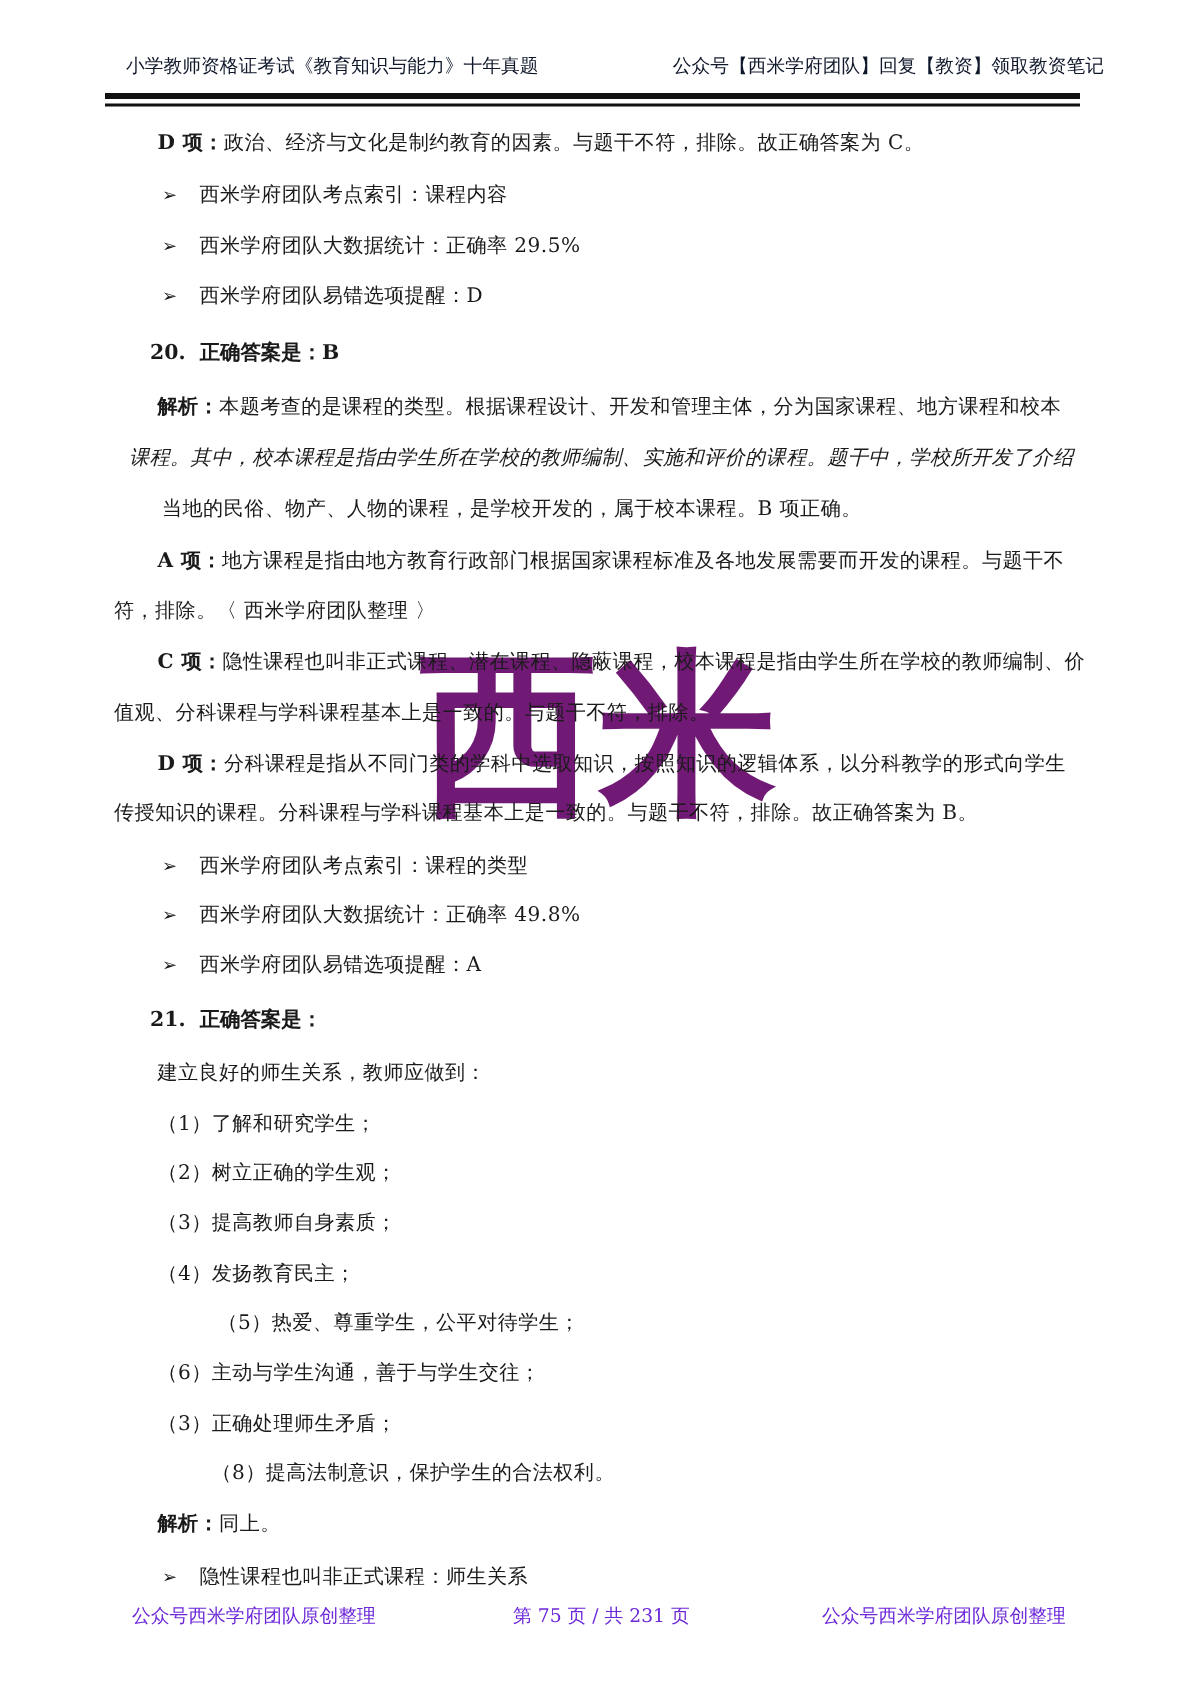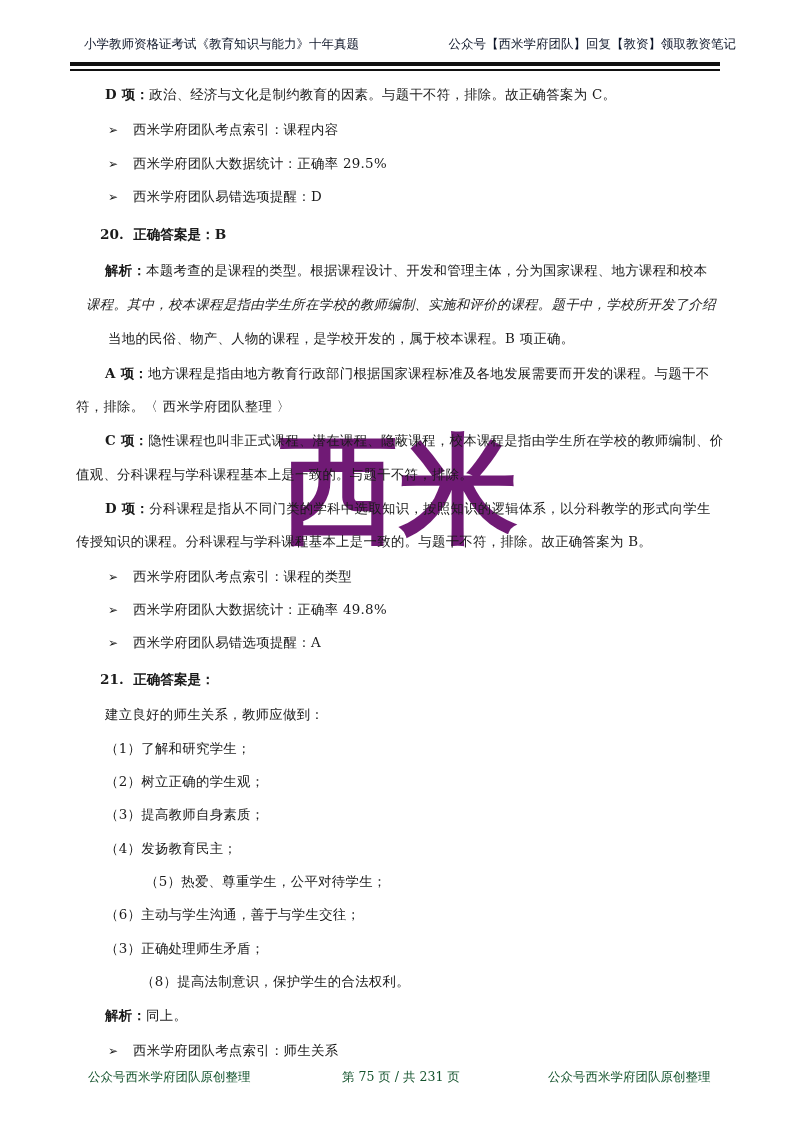--- a/index.html
+++ b/index.html
@@ -11,21 +11,21 @@
   .rule-thick { position:absolute; left:70px; top:62px; width:650px; height:4px; background:#111; }
   .rule-thin { position:absolute; left:70px; top:69px; width:650px; height:1.5px; background:#111; }
   .watermark { position:absolute; left:280px; top:425px; width:250px; height:270px; color:#701a75;
                font-family:"DejaVu Sans", sans-serif; font-size:118px; line-height:128px;
                font-weight:bold; letter-spacing:2px; z-index:0; user-select:none; }
   .watermark div { width:250px; }
   .line { position:absolute; font-size:13.4px; white-space:nowrap; z-index:1; letter-spacing:0.3px; }
   .b { font-weight:bold; }
   .bullet { position:absolute; font-size:12px; z-index:1; }
   .q { position:absolute; font-size:13.6px; font-weight:bold; z-index:1;margin-left:24px; }
-  .footer { position:absolute; top:1069px; font-size:12.5px; color:#14532d; }
+  .footer { position:absolute; top:1069px; font-size:12.5px; color:#6d28d9; }
 </style>
 </head>
 <body>
 
 <div class="header">
   <span class="left">小学教师资格证考试《教育知识与能力》十年真题</span>
   <span class="right">公众号【西米学府团队】回复【教资】领取教资笔记</span>
 </div>
 <div class="rule-thick"></div>
 <div class="rule-thin"></div>
@@ -85,17 +85,17 @@
 <div class="line" style="left:105px;top:840px;">（4）发扬教育民主；</div>
 <div class="line" style="left:105px;top:873px;margin-left:40px;">（5）热爱、尊重学生，公平对待学生；</div>
 <div class="line" style="left:105px;top:906px;">（6）主动与学生沟通，善于与学生交往；</div>
 <div class="line" style="left:105px;top:940px;">（3）正确处理师生矛盾；</div>
 <div class="line" style="left:105px;top:973px;margin-left:36px;">（8）提高法制意识，保护学生的合法权利。</div>
 
 <div class="line" style="left:105px;top:1007px;">
   <span class="b">解析：</span><span>同上。</span>
 </div>
 <span class="bullet" style="left:108px;top:1044px;">➢</span>
-<div class="line" style="left:133px;top:1042px;">西米学府团队考点索引：师生关系</div>
+<div class="line" style="left:133px;top:1042px;">隐性课程也叫非正式课程：师生关系</div>
 
 <div class="footer" style="left:88px;top:1069px;">公众号西米学府团队原创整理</div>
 <div class="footer" style="left:342px;top:1069px;">第 75 页 / 共 231 页</div>
 <div class="footer" style="left:548px;top:1069px;">公众号西米学府团队原创整理</div>
 
 </body></html>

